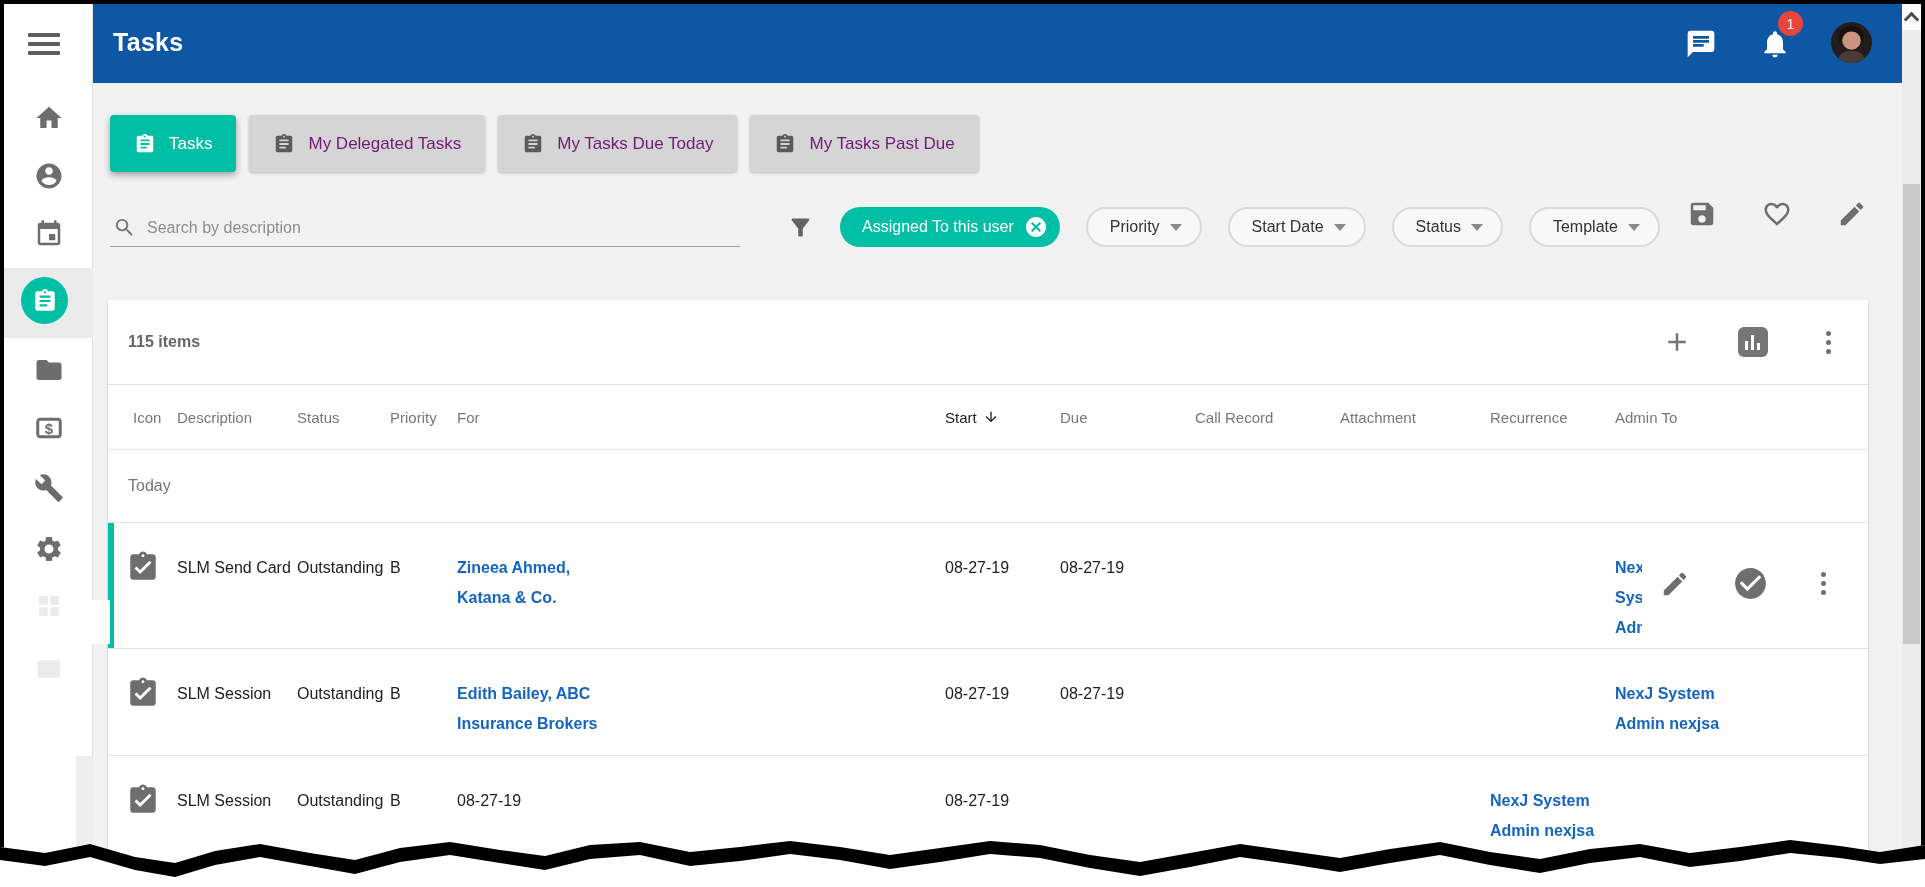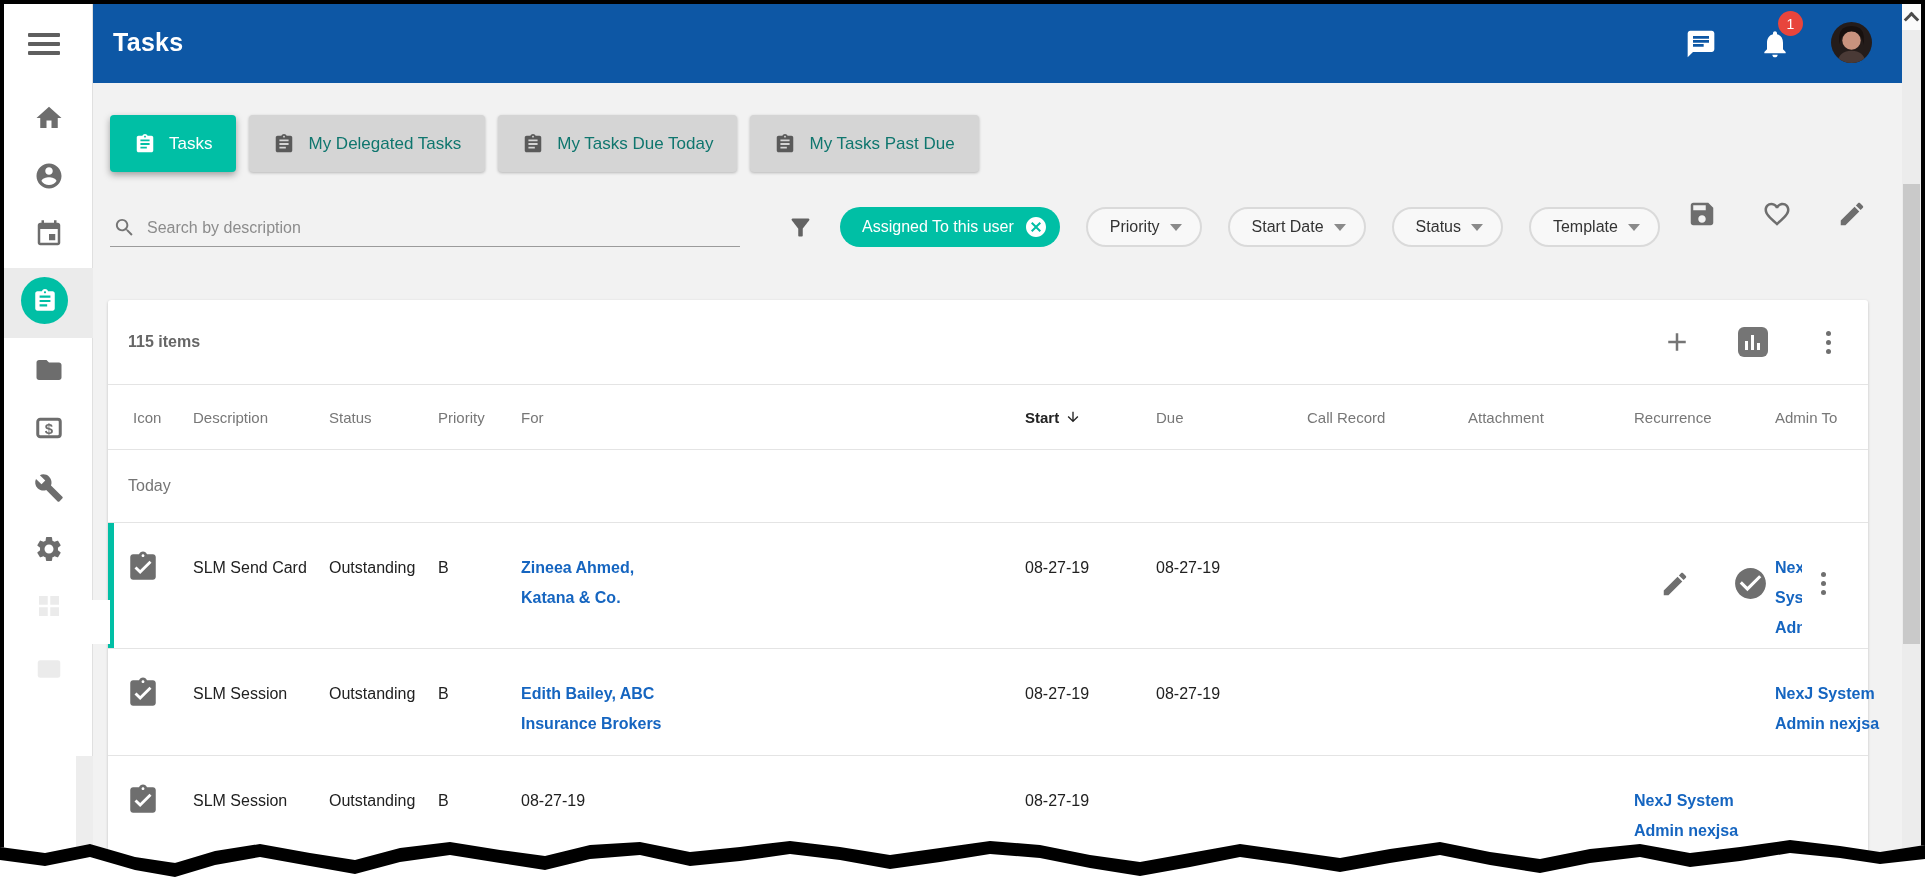--- a/index.html
+++ b/index.html
@@ -33,21 +33,21 @@
   .chat-btn{left:1592px;}
   .bell-btn{left:1666px;}
   .badge{position:absolute;left:1685px;top:7px;min-width:25px;height:25px;border-radius:50%;background:#e8453c;color:#fff;font-size:14px;display:flex;align-items:center;justify-content:center;box-sizing:border-box;}
   .avatar{position:absolute;left:1738px;top:18px;width:41px;height:41px;border-radius:50%;overflow:hidden;cursor:pointer;}
 
   
   .main{position:absolute;left:93px;top:83px;right:23px;bottom:0;}
 
   
   .tab-bar{position:absolute;left:17px;top:32px;display:flex;gap:13px;}
-  .tab{height:57px;display:flex;align-items:center;gap:13px;padding:0 24px;background:#d5d5d5;border-radius:4px;box-shadow:0 1px 3px rgba(0,0,0,.25);cursor:pointer;font-size:17px;color:#0f766e;box-sizing:border-box;}
+  .tab{height:57px;display:flex;align-items:center;gap:13px;padding:0 24px;background:#d5d5d5;border-radius:4px;box-shadow:0 1px 3px rgba(0,0,0,.25);cursor:pointer;font-size:17px;color:#701a75;box-sizing:border-box;}
   .tab svg{width:22px;height:22px;fill:#5a5a5a;}
   .tab.active{background:#00bfa5;color:#fff;box-shadow:0 3px 7px rgba(0,0,0,.35);min-width:125px;justify-content:center;}
   .tab.active svg{fill:#fff;}
 
   
   .tool-icon{position:absolute;top:116px;width:30px;height:30px;cursor:pointer;}
   .tool-icon svg{width:30px;height:30px;fill:#6e6e6e;}
   .save-btn{left:1594px;}
   .heart-btn{left:1669px;}
   .edit-btn{left:1744px;}
@@ -75,25 +75,25 @@
   .card-icon{position:absolute;top:27px;width:30px;height:30px;cursor:pointer;}
   .card-icon svg{width:30px;height:30px;fill:#757575;}
   .plus-btn{left:1554px;}
   .chart-btn{left:1630px;}
   .carddots-btn{left:1708px;}
   .chart-box{width:30px;height:30px;border-radius:6px;background:#757575;position:relative;}
   .chart-box i{position:absolute;bottom:7px;background:#fff;width:3px;}
   .dots{width:24px;height:30px;display:flex;flex-direction:column;align-items:center;justify-content:center;gap:4px;}
   .dots i{width:5px;height:5px;border-radius:50%;background:#6f6f6f;}
 
-  .grid{display:grid;grid-template-columns:69px 120px 93px 67px 488px 115px 135px 145px 150px 125px 140px 1fr;gap:16px;}
+  .grid{display:grid;grid-template-columns:69px 120px 93px 67px 488px 115px 135px 145px 150px 125px 140px 1fr;}
   .thead{height:65px;border-bottom:1px solid #e4e4e4;box-sizing:border-box;align-items:center;}
   .hcell{font-size:15px;color:#777;display:flex;align-items:center;gap:6px;cursor:pointer;}
   .hcell:first-child{padding-left:25px;}
-  .hcell.sorted{color:#222;font-weight:bold;}
+  .hcell.sorted{color:#222;font-weight:normal;}
   .hcell .arrow{display:none;width:16px;height:16px;fill:#222;}
   .hcell.sorted .arrow{display:inline-block;}
 
   .group-row{height:73px;border-bottom:1px solid #e4e4e4;box-sizing:border-box;display:flex;align-items:center;padding-left:20px;font-size:16px;color:#757575;}
 
   .trow{position:relative;min-height:107px;border-bottom:1px solid #e4e4e4;box-sizing:border-box;background:#fff;cursor:pointer;}
   .cell{padding-top:30px;font-size:16px;color:#212121;line-height:30px;}
   .c1{display:flex;justify-content:center;padding-top:27px;}
   .c1 svg{width:34px;height:34px;fill:#6e6e6e;}
   .pre{white-space:pre-line;font-weight:bold;}

